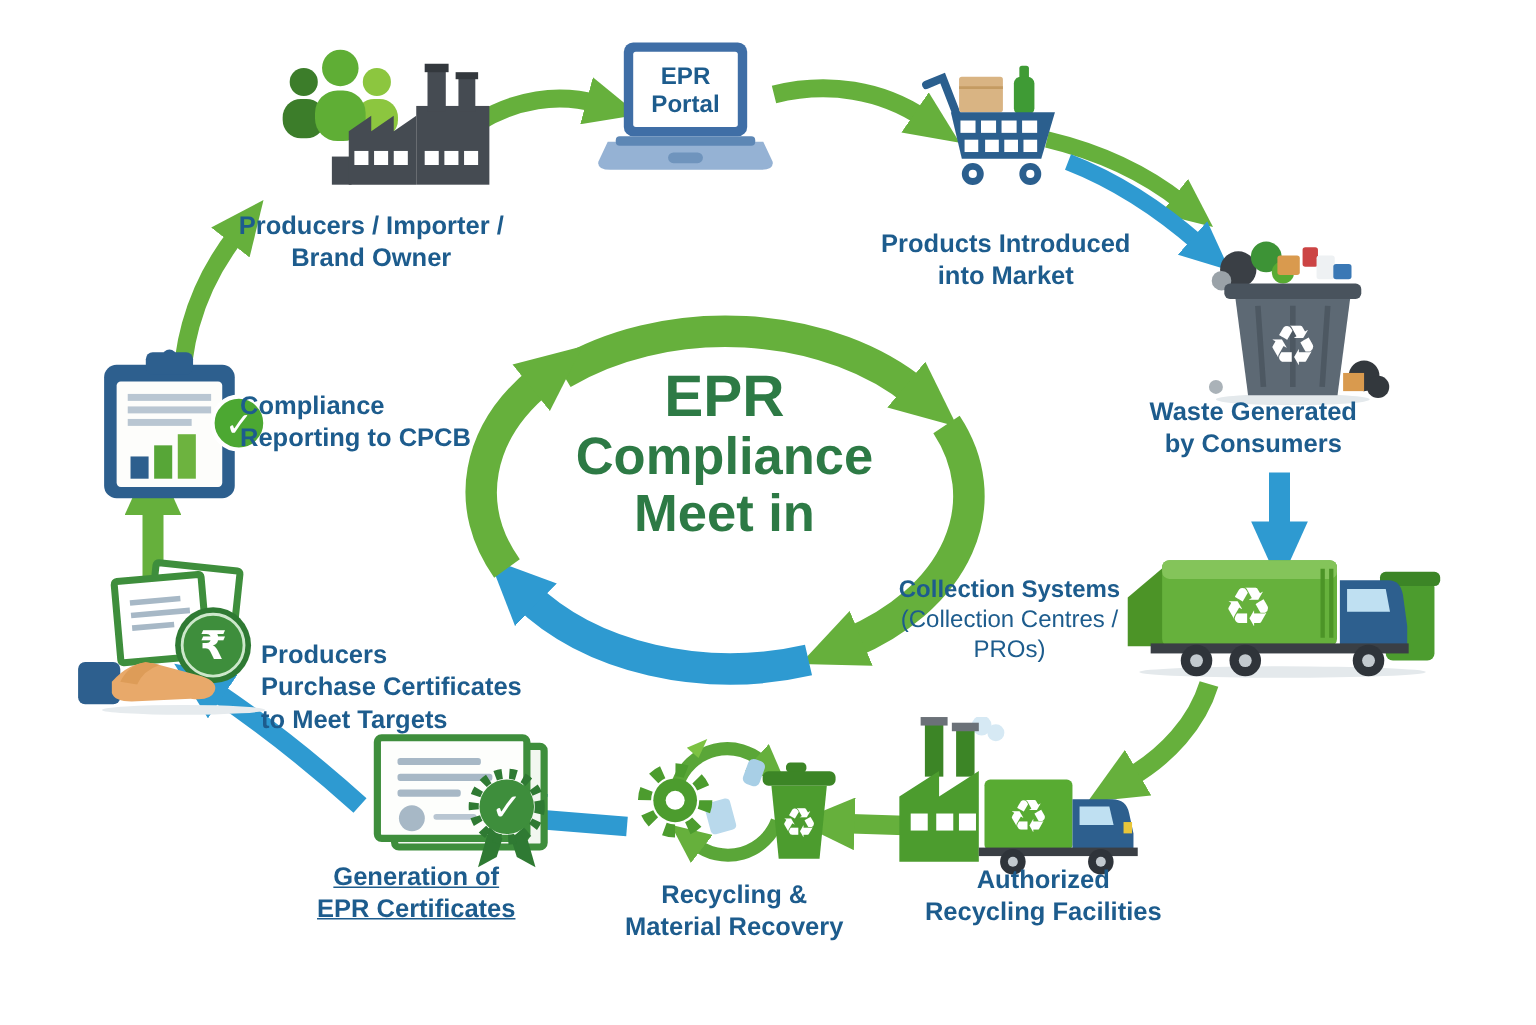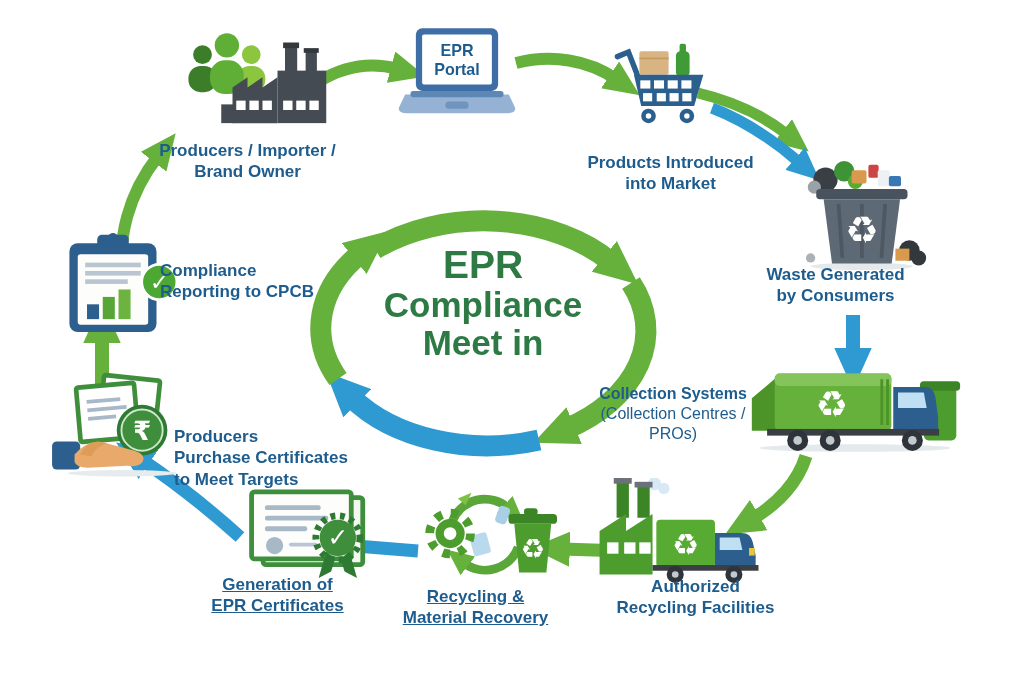--- a/index.html
+++ b/index.html
@@ -217,21 +217,21 @@
       <polygon points="44,16 58,10 52,23" fill="#7cc242"></polygon>
       <circle cx="36" cy="52" r="21" fill="none" stroke="#4c9c2e" stroke-width="9" stroke-dasharray="7.5 9"></circle>
       <circle cx="36" cy="52" r="15" fill="#4c9c2e"></circle>
       <circle cx="36" cy="52" r="6.5" fill="#fff"></circle>
       <rect x="112" y="26" width="14" height="7" rx="3" fill="#3c8526"></rect>
       <rect x="96" y="32" width="50" height="10" rx="4" fill="#3c8526"></rect>
       <polygon points="102,42 140,42 135,92 107,92" fill="#4c9c2e"></polygon>
       <text class="glyph" x="121" y="77" font-size="28" fill="#fff" text-anchor="middle">♻</text>
     </svg>
   </div>
-  <div class="label" style="left:378px;top:586px;width:195px;text-decoration:underline;">Recycling &amp;
+  <div class="label" style="left:392px;top:586px;width:195px;">Recycling &amp;
 Material Recovery</div>
 
   <div class="node" style="left:238px;top:488px;">
     <svg width="146" height="92" viewBox="0 0 152 96">
       <rect x="26" y="10" width="104" height="70" rx="3" fill="#f2f7f0" stroke="#3e8e3c" stroke-width="5"></rect>
       <rect x="14" y="4" width="104" height="70" rx="3" fill="#fdfefc" stroke="#3e8e3c" stroke-width="5"></rect>
       <rect x="28" y="18" width="58" height="5" rx="2" fill="#a7b8c6"></rect>
       <rect x="28" y="29" width="66" height="5" rx="2" fill="#a7b8c6"></rect>
       <rect x="28" y="40" width="44" height="5" rx="2" fill="#a7b8c6"></rect>
       <circle cx="38" cy="60" r="9" fill="#a7b8c6"></circle>

